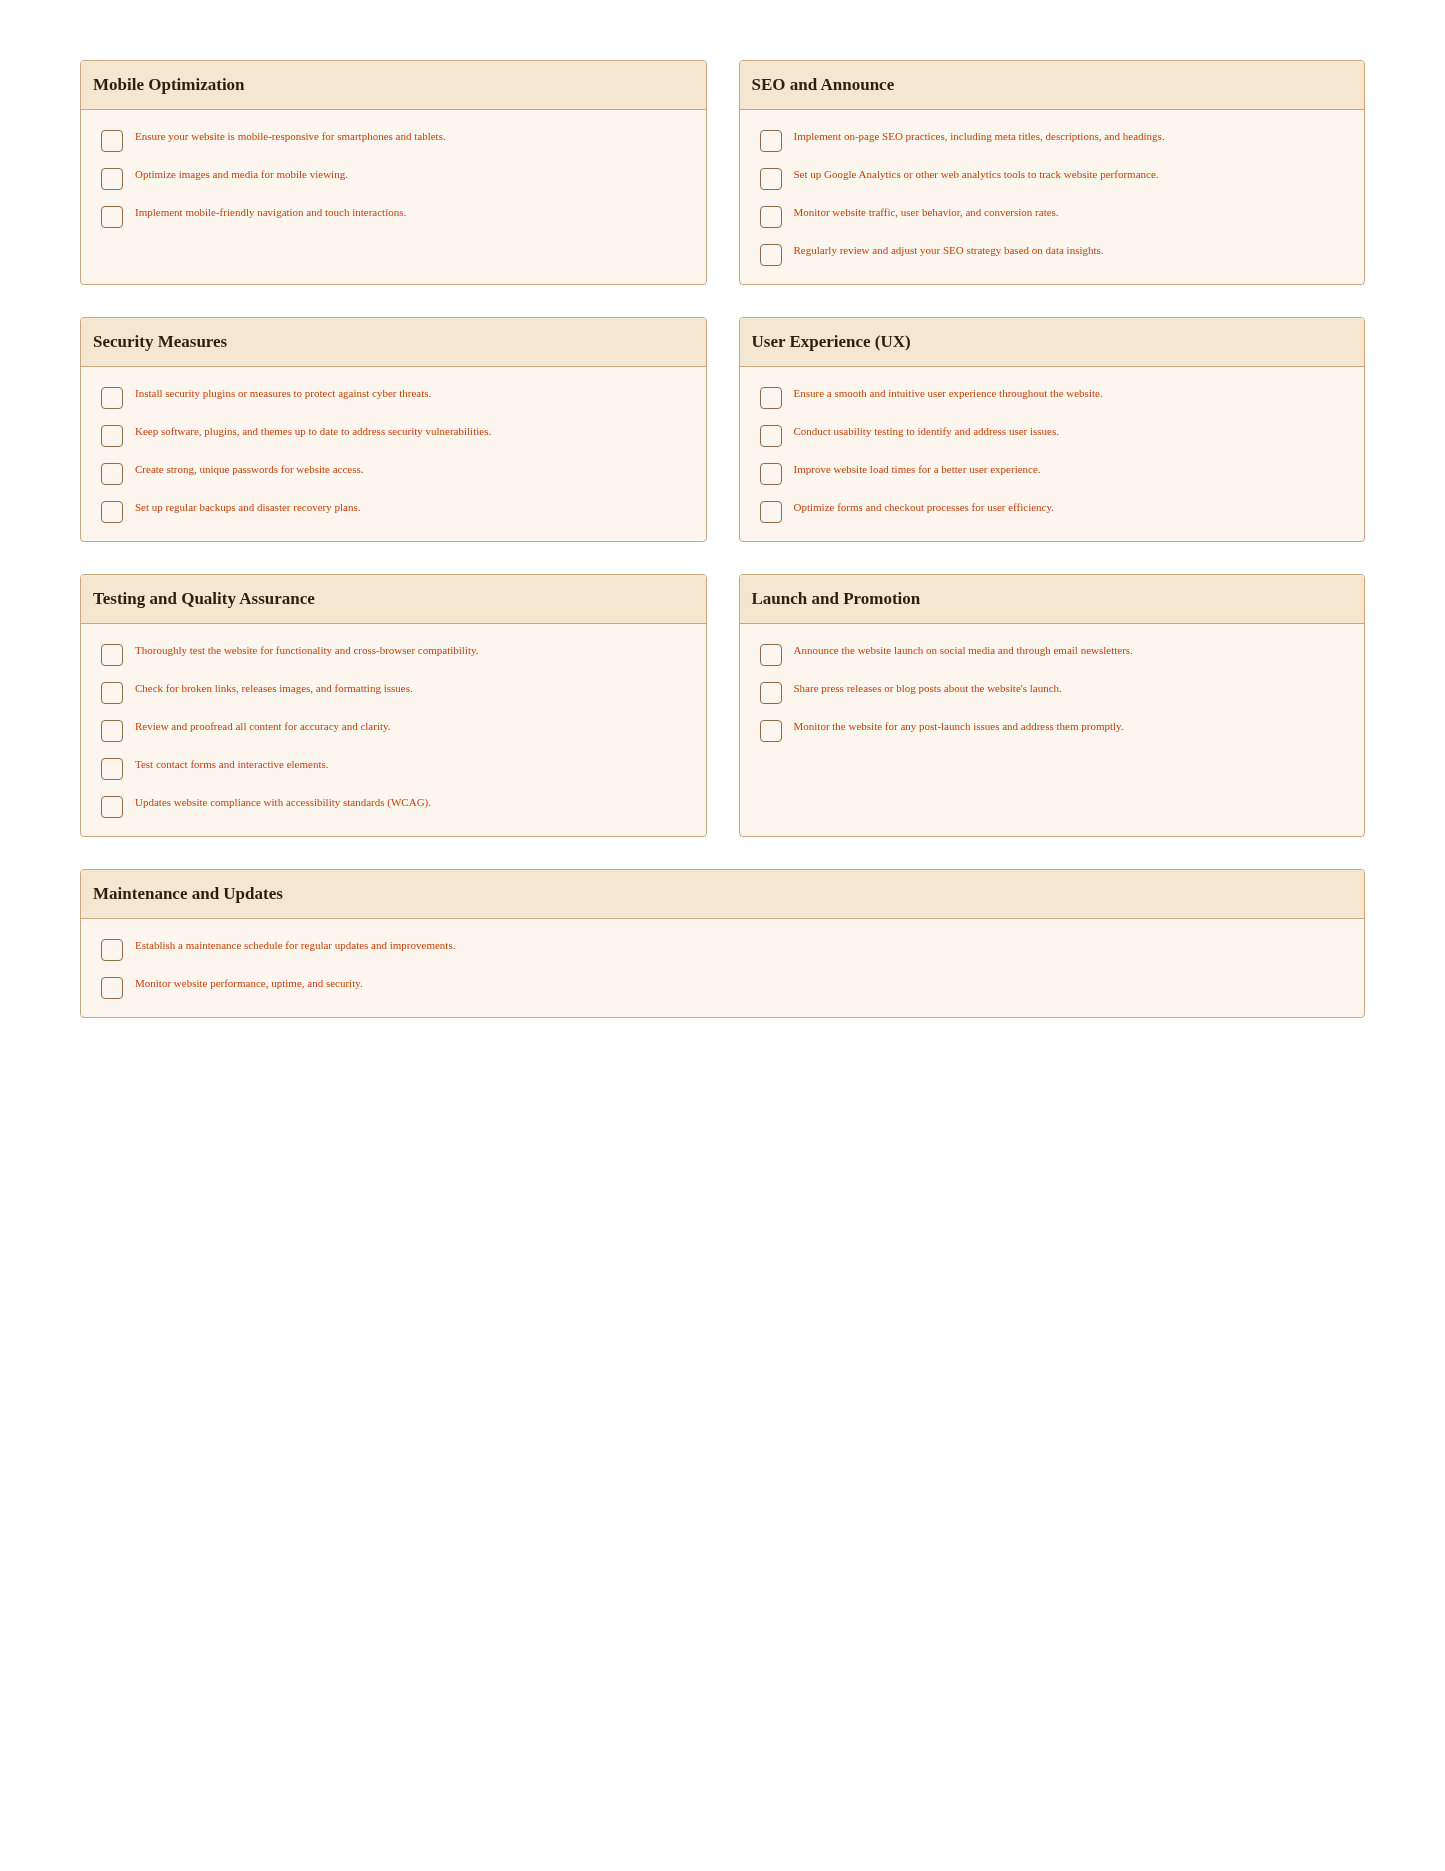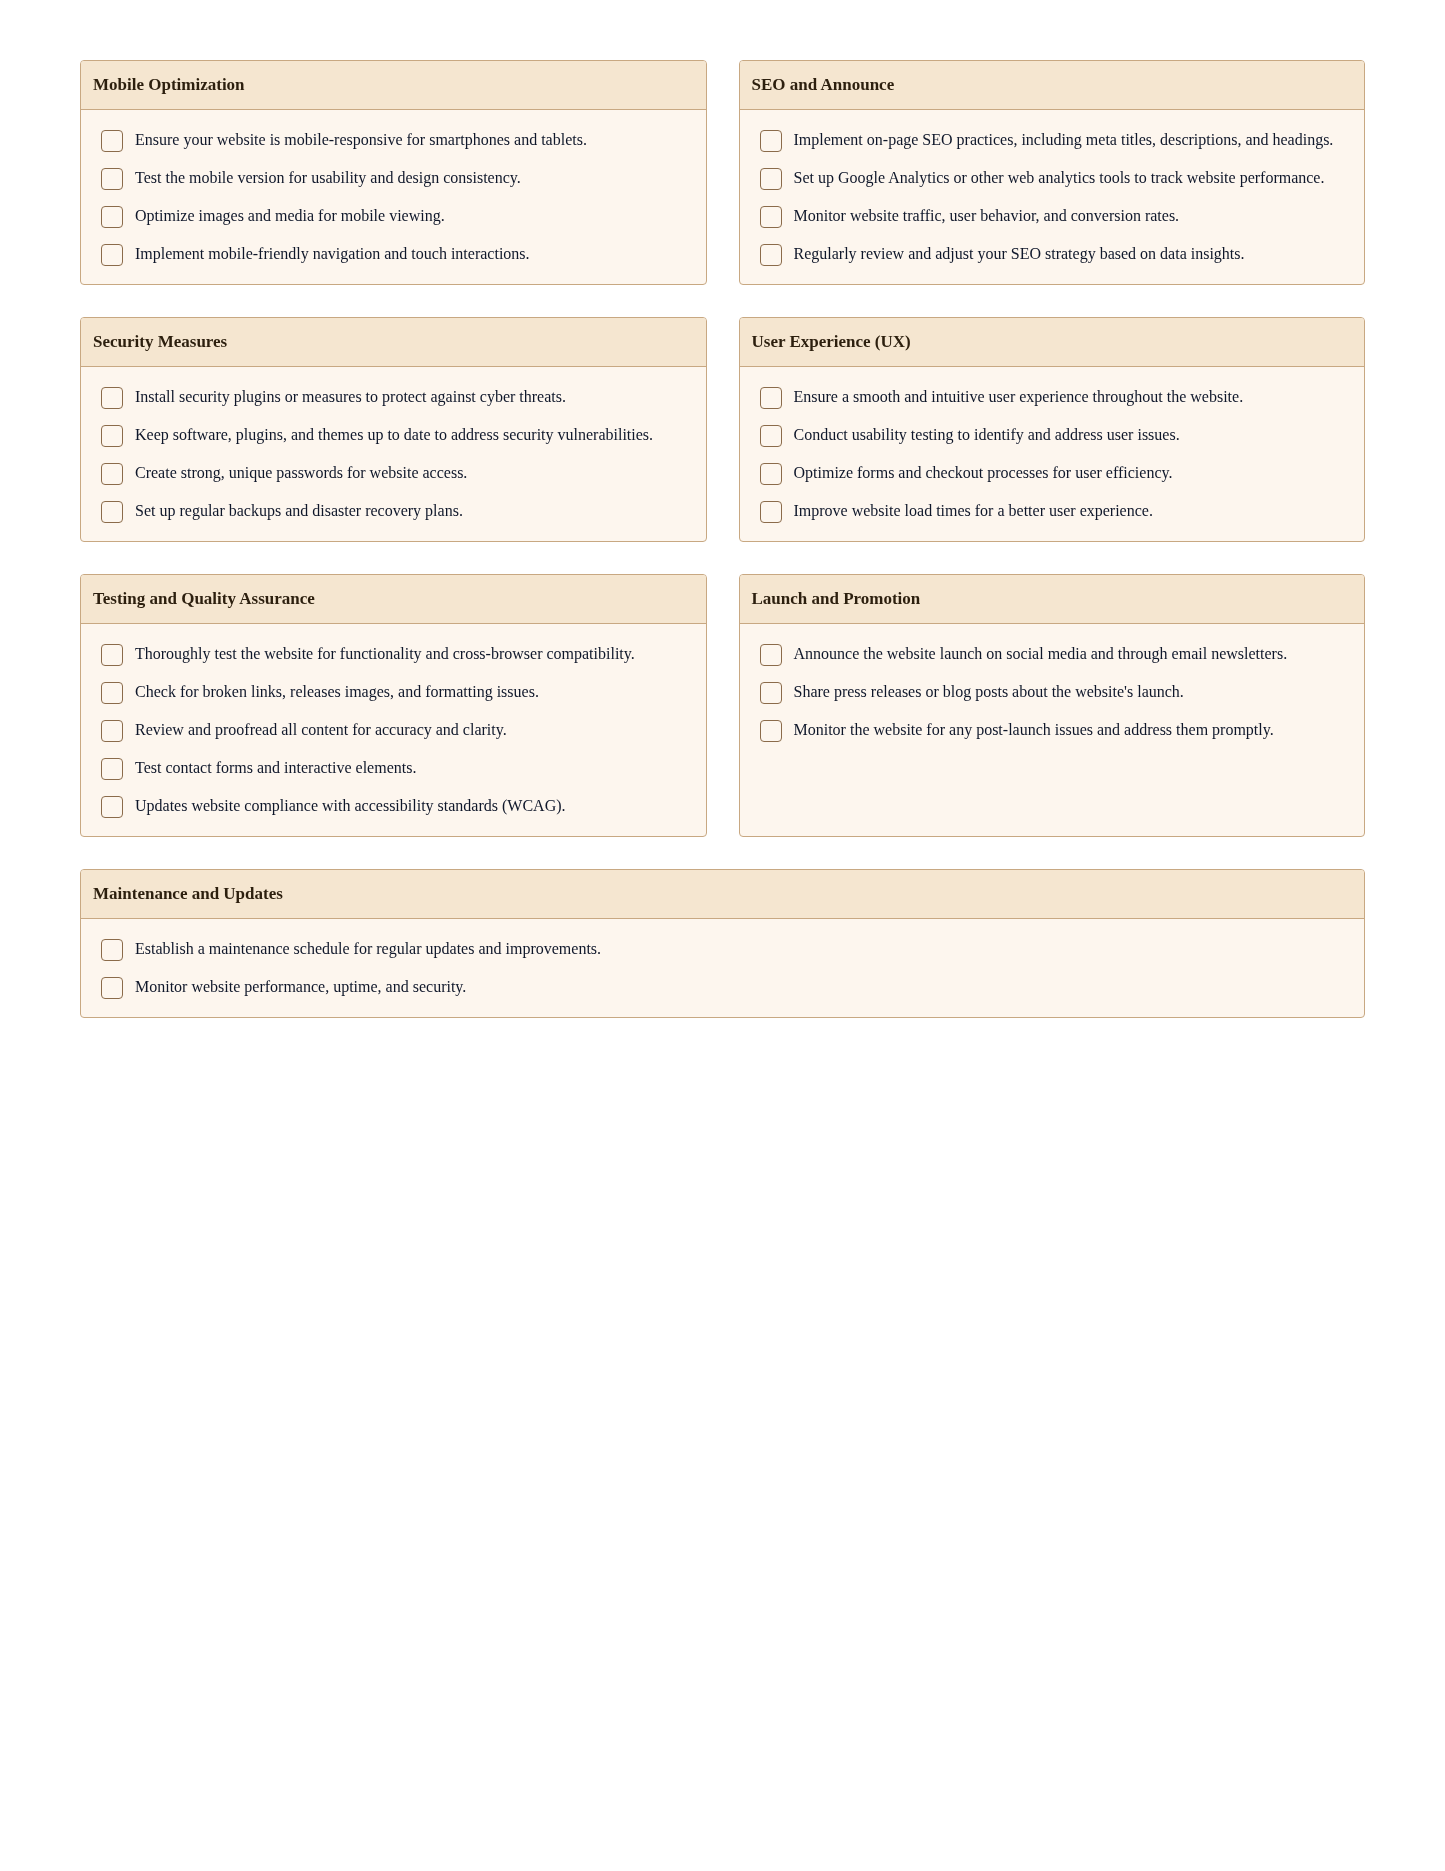--- a/index.html
+++ b/index.html
@@ -72,46 +72,42 @@
       height: 22px;
       min-width: 22px;
       border: 1.5px solid #8b6b4a;
       border-radius: 4px;
       background-color: #fdf6ee;
       margin-top: 2px;
       cursor: pointer;
     }
 
     .item-text {
-      font-size: 16px;
+      font-size: 11px;
       line-height: 1.5;
-      color: #0f172a;
+      color: #c2410c;
     }
   </style>
 </head>
 <body>
 
 <div class="grid-2col">
 
   <div class="card">
     <div class="card-header">
       <span class="card-header-title">Mobile Optimization</span>
     </div>
     <div class="card-body">
       <ul class="checklist">
       <li class="checklist-item">
             <div class="checkbox"></div>
             <span class="item-text">Ensure your website is mobile-responsive for smartphones and tablets.</span>
           </li>
           <li class="checklist-item">
             <div class="checkbox"></div>
-            <span class="item-text">Test the mobile version for usability and design consistency.</span>
-          </li>
-          <li class="checklist-item">
-            <div class="checkbox"></div>
             <span class="item-text">Optimize images and media for mobile viewing.</span>
           </li>
           <li class="checklist-item">
             <div class="checkbox"></div>
             <span class="item-text">Implement mobile-friendly navigation and touch interactions.</span>
           </li>
         </ul>
     </div>
   </div>
 
@@ -179,26 +175,26 @@
       <li class="checklist-item">
             <div class="checkbox"></div>
             <span class="item-text">Ensure a smooth and intuitive user experience throughout the website.</span>
           </li>
           <li class="checklist-item">
             <div class="checkbox"></div>
             <span class="item-text">Conduct usability testing to identify and address user issues.</span>
           </li>
           <li class="checklist-item">
             <div class="checkbox"></div>
+            <span class="item-text">Improve website load times for a better user experience.</span>
+          </li>
+          <li class="checklist-item">
+            <div class="checkbox"></div>
             <span class="item-text">Optimize forms and checkout processes for user efficiency.</span>
           </li>
-          <li class="checklist-item">
-            <div class="checkbox"></div>
-            <span class="item-text">Improve website load times for a better user experience.</span>
-          </li>
         </ul>
     </div>
   </div>
 </div>
 
 <div class="grid-2col">
 
   <div class="card">
     <div class="card-header">
       <span class="card-header-title">Testing and Quality Assurance</span>

